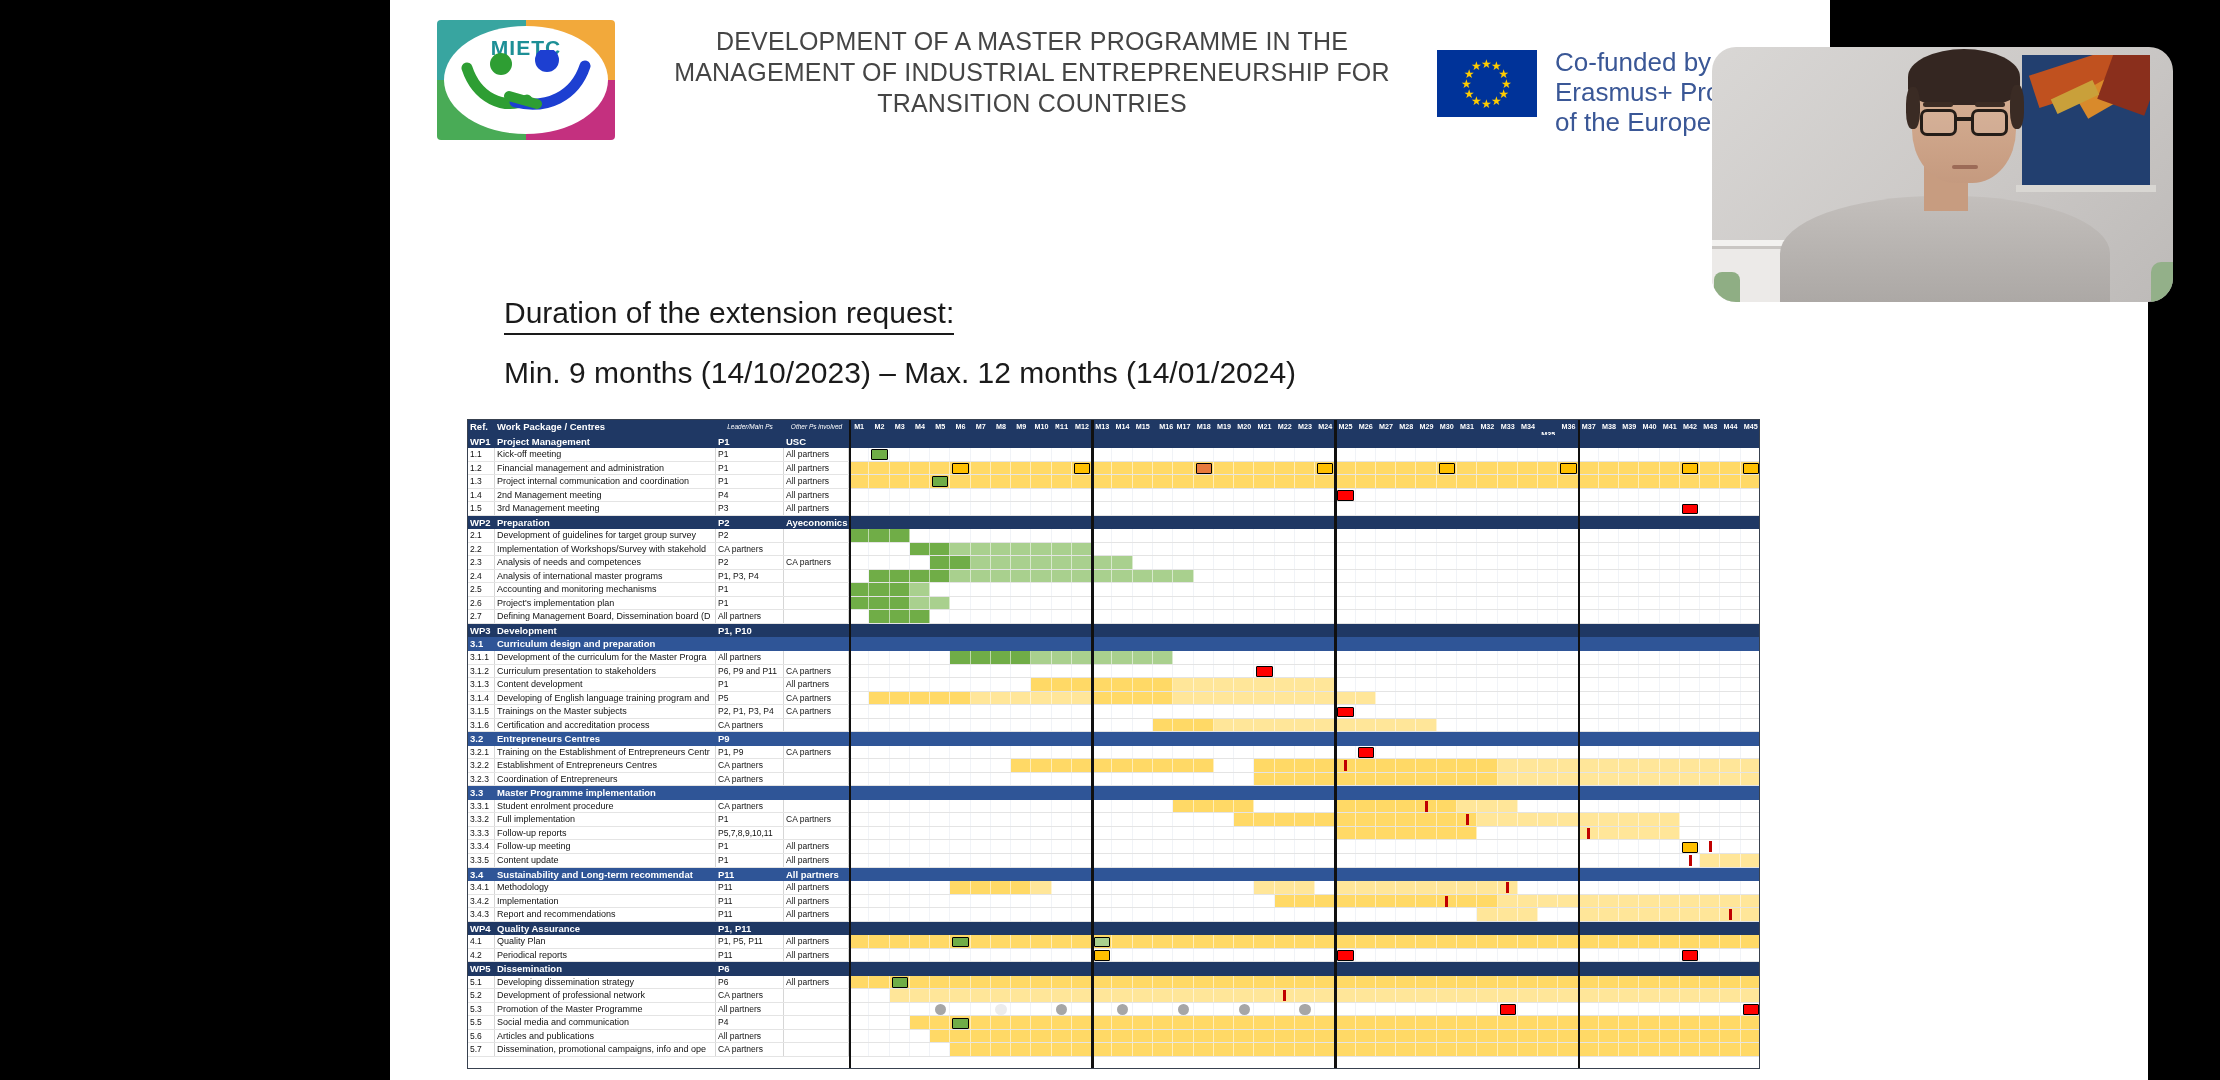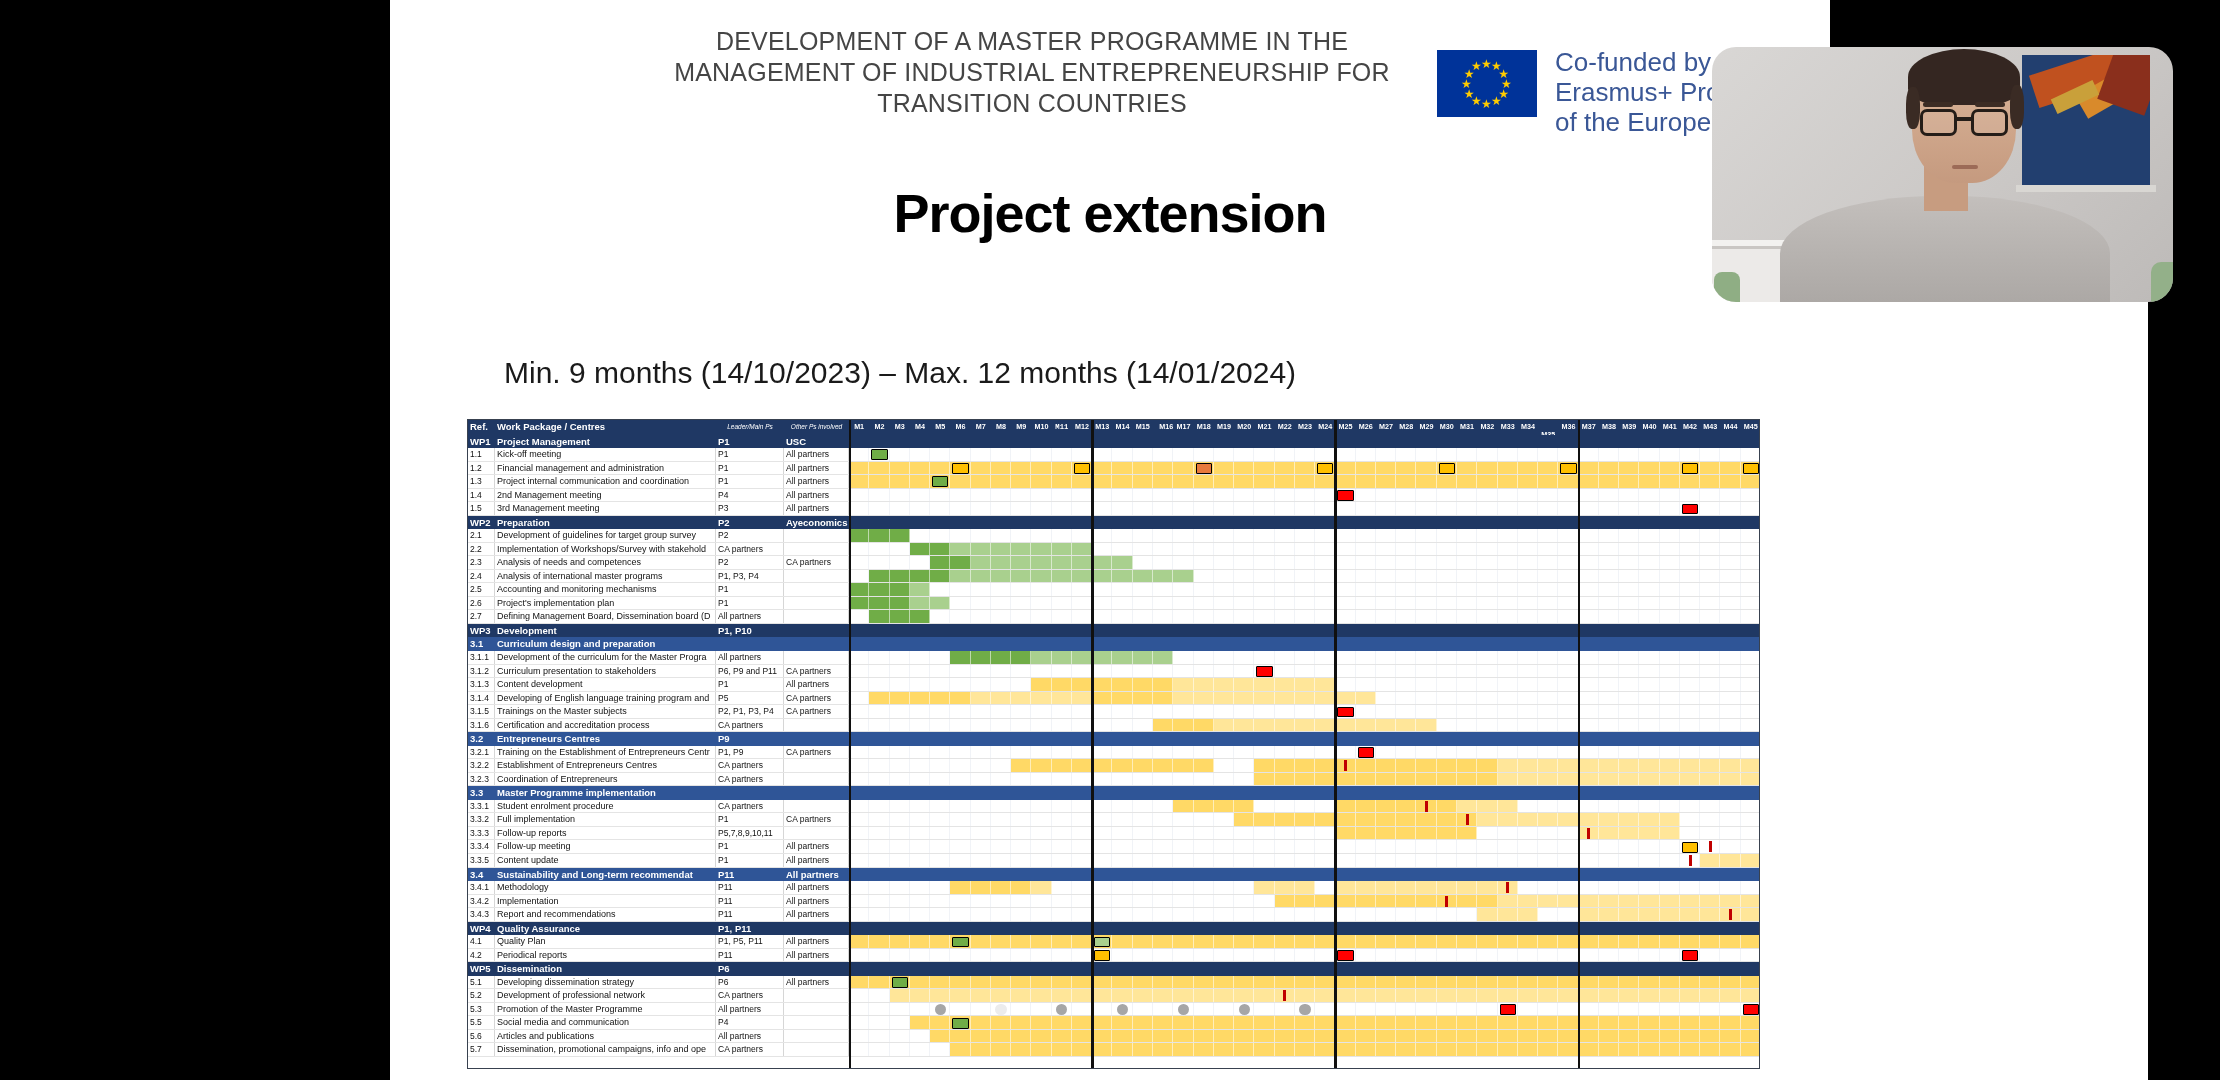--- a/index.html
+++ b/index.html
@@ -95,20 +95,35 @@
   .brow.l{left:3px;} .brow.r{right:3px;}
   .mouth{position:absolute;left:240px;top:118px;width:26px;height:4px;background:#9c6b57;border-radius:3px;}
 </style>
 </head>
 <body>
 
 <div id="stage">
 
   <div id="slide">
 
+    <div class="abs mietc">
+      <div class="q q1"></div>
+      <div class="q q2"></div>
+      <div class="q q3"></div>
+      <div class="q q4"></div>
+      <div class="oval"></div>
+      <div class="brand">MIETC</div>
+      <svg width="134" height="66" viewBox="0 0 134 66">
+        <circle cx="42" cy="14" r="11" fill="#2e9e33"></circle>
+        <circle cx="88" cy="10" r="12" fill="#1d3fd1"></circle>
+        <path d="M8,18 C18,48 44,60 68,50" stroke="#2e9e33" stroke-width="11" fill="none" stroke-linecap="round"></path>
+        <path d="M126,16 C116,46 88,60 56,52" stroke="#1d3fd1" stroke-width="11" fill="none" stroke-linecap="round"></path>
+        <path d="M50,46 L78,54" stroke="#2e9e33" stroke-width="10" stroke-linecap="round"></path>
+      </svg>
+    </div>
 
     <div class="abs hdr-title">DEVELOPMENT OF A MASTER PROGRAMME IN THE MANAGEMENT OF INDUSTRIAL ENTREPRENEURSHIP FOR TRANSITION COUNTRIES</div>
 
     <div class="abs euflag">
         <span style="left: 44px; top: 7.5px;">★</span>
         <span style="left: 54px; top: 10.1795px;">★</span>
         <span style="left: 61.3205px; top: 17.5px;">★</span>
         <span style="left: 64px; top: 27.5px;">★</span>
         <span style="left: 61.3205px; top: 37.5px;">★</span>
         <span style="left: 54px; top: 44.8205px;">★</span>
@@ -118,21 +133,21 @@
         <span style="left: 24px; top: 27.5px;">★</span>
         <span style="left: 26.6795px; top: 17.5px;">★</span>
         <span style="left: 34px; top: 10.1795px;">★</span>
       </div>
     <div class="abs eutext">
       <div>Co-funded by the</div>
       <div>Erasmus+ Progra</div>
       <div>of the European U</div>
     </div>
 
-    <div class="abs slide-title">Project extension</div>
+    <div class="abs subtitle">Duration of the extension request:</div>
     <div class="abs duration">Min. 9 months (14/10/2023) – Max. 12 months (14/01/2024)</div>
 
     <div class="abs" id="gantt">
         <div class="grow ghead">
           <div class="c ref">Ref.</div>
           <div class="c act">Work Package / Centres</div>
           <div class="c lead">Leader/Main Ps</div>
           <div class="c oth">Other Ps involved</div>
           <div class="mzone mhead">
             <span style="width: 20.2667px;">M1</span>

